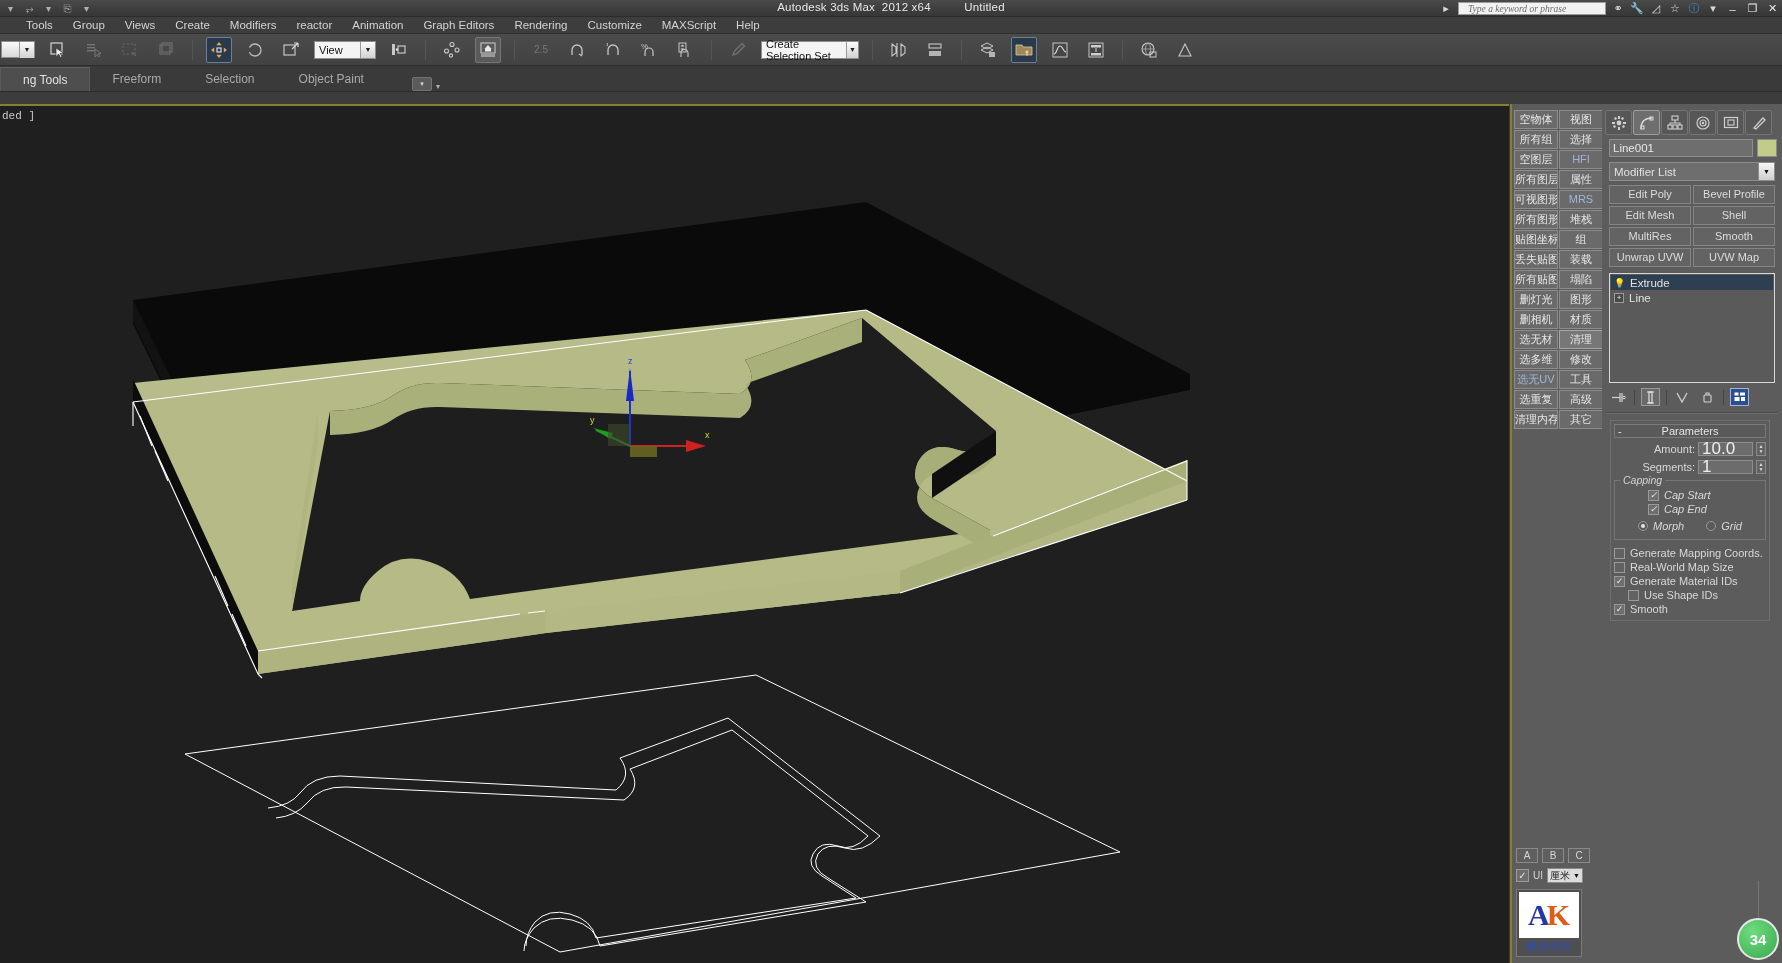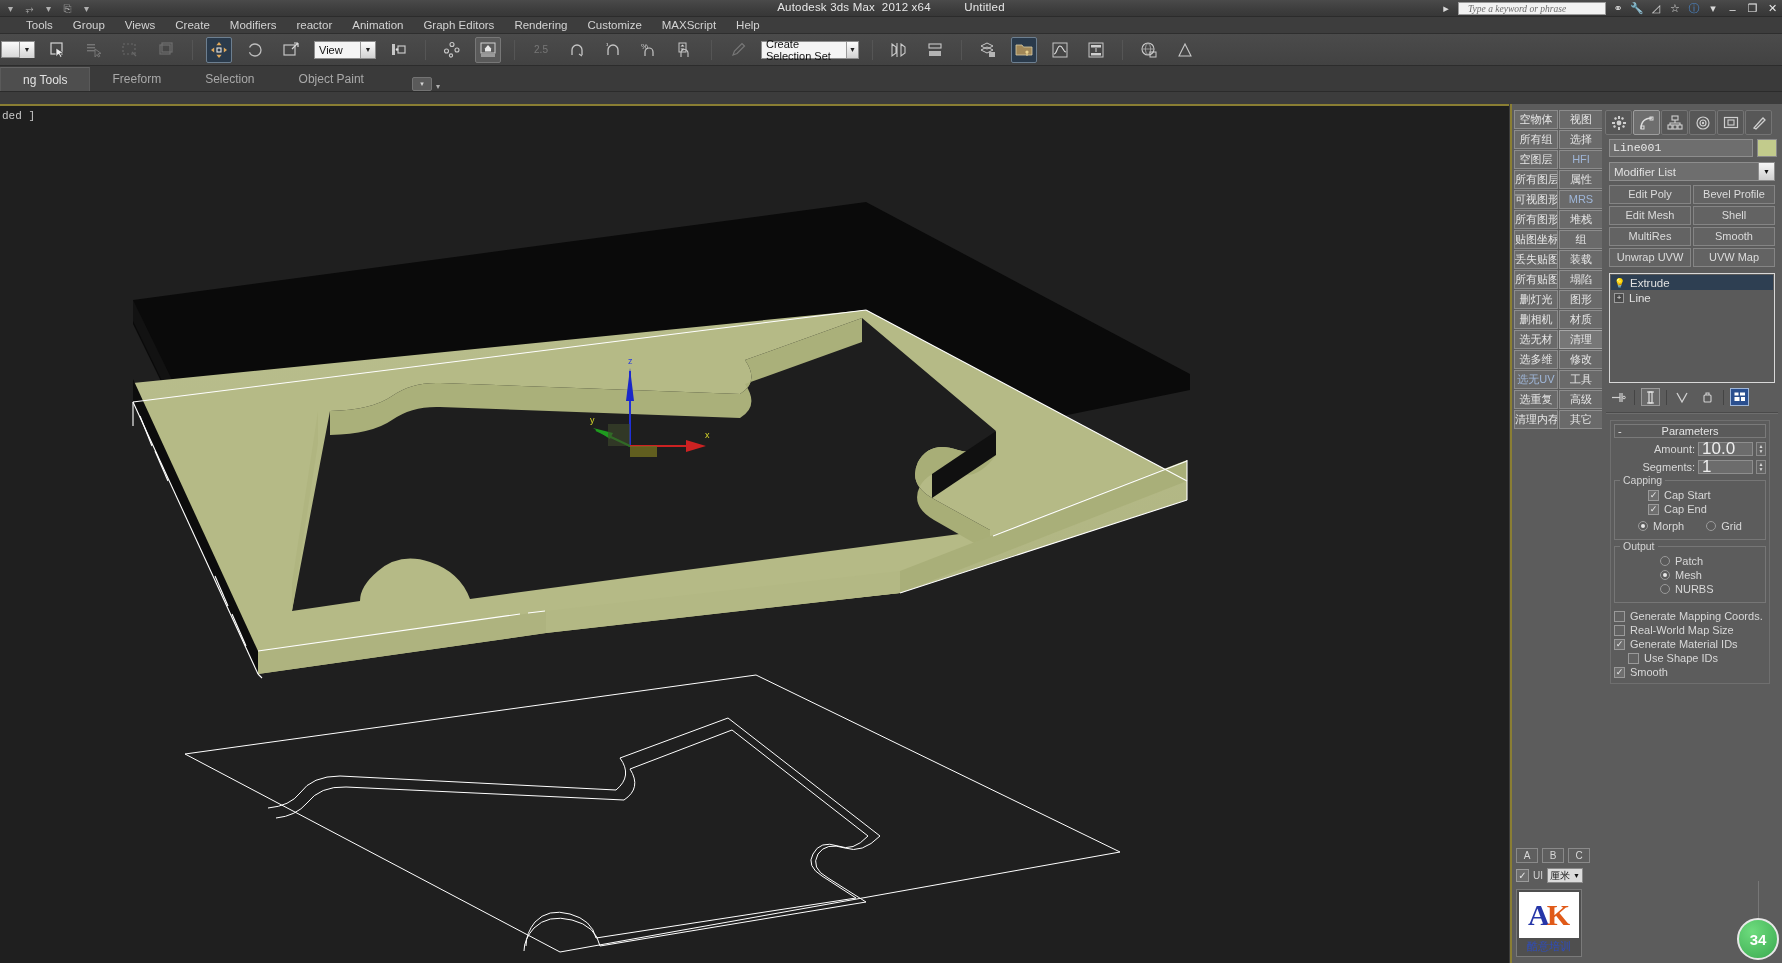--- a/index.html
+++ b/index.html
@@ -125,21 +125,21 @@
 
   
   .cmdpanel { position:absolute; left:1602px; top:104px; width:180px; height:859px; background:#5c5c5c; }
   .cp-tabs { display:flex; gap:1px; padding:6px 3px 3px 3px; }
   .cp-tab {
     width:27px;height:25px;background:#575757;border:1px solid #747474;border-radius:2px;
     display:flex;align-items:center;justify-content:center;color:#d0d0d0;
   }
   .cp-tab.active { background:#6e6e6e; border-color:#9d9d9d; }
   .cp-name-row { display:flex; gap:4px; padding:1px 5px 3px 7px; align-items:center; }
-  .cp-name { flex:1; height:18px; background:#6e6e6e; border:1px solid #8d8d8d; color:#e8e8e8; font-size:11.5px; line-height:16px; padding-left:3px;font-family:Liberation Mono, monospace; }
+  .cp-name { flex:1; height:18px; background:#6e6e6e; border:1px solid #8d8d8d; color:#e8e8e8; font-size:11.5px; line-height:16px; padding-left:3px; }
   .cp-swatch { width:20px;height:18px;border:1px solid #8a8a8a; }
   .cp-modlist { margin:2px 7px 4px 7px; height:19px; background:#6e6e6e; border:1px solid #8d8d8d; display:flex; align-items:center; color:#e0e0e0; font-size:11.5px; padding-left:4px; }
   .cp-modlist .arw { margin-left:auto; width:16px;height:17px;background:linear-gradient(180deg,#f6f6f6,#cfcfcf);border-left:1px solid #8d8d8d;display:flex;align-items:center;justify-content:center;color:#111;font-size:7px; }
   .btnsets { margin:0 7px; display:grid; grid-template-columns:1fr 1fr; gap:2px; }
   .setbtn { height:19px; background:#636363; border:1px solid #858585; color:#dcdcdc; font-size:11px; text-align:center; line-height:17px; }
   .stack {
     margin:6px 7px 0 7px; height:110px; background:#5a5a5a; border:1px solid #d8d8d8;
     padding:1px;
   }
   .stk-row { height:15px; display:flex; align-items:center; gap:5px; padding-left:3px; color:#e0e0e0; font-size:11.5px; }
@@ -153,21 +153,21 @@
   .vsep { width:1px;height:15px;background:#444; }
   .hr { margin:5px 4px 0 4px; height:2px; background:#4a4a4a; border-bottom:1px solid #6e6e6e; }
 
   .rollout { margin:6px 6px 0 8px; width:160px; border:1px solid #6f6f6f; background:#5c5c5c; padding:3px; }
   .roll-head { height:14px; background:#5a5a5a; border:1px solid #7a7a7a; color:#e4e4e4; font-size:11px; display:flex; align-items:center; justify-content:center; position:relative; }
   .roll-head .minus { position:absolute; left:3px; }
   .prow { display:flex; align-items:center; justify-content:flex-end; gap:3px; margin-top:4px; }
   .plbl { color:#d8d8d8; font-size:11px; }
   .pfield { width:55px;height:14px;background:#6c6c6c;border:1px solid #8e8e8e;color:#eee;font-size:17px;line-height:12px;padding-left:3px; }
   .spin { width:10px;height:14px;background:#636363;border:1px solid #8a8a8a; display:flex;flex-direction:column;align-items:center;justify-content:center; color:#ddd;font-size:5px;line-height:5px; }
-  .group { margin-top:6px; border:1px solid #767676; padding:6px 5px 5px 5px; position:relative; }
+  .group { margin-top:6px; border:1px solid #767676; padding:6px 5px 5px 5px; position:relative;font-style:italic; }
   .group > .gtitle { position:absolute; top:-7px; left:5px; background:#5c5c5c; padding:0 3px; color:#d4d4d4; font-size:10.5px; }
   .chkrow { display:flex; align-items:center; gap:5px; margin:2px 0; }
   .chk { width:11px;height:11px;background:#6e6e6e;border:1px solid #9a9a9a; color:#e9e9e9; font-size:9px; line-height:9px; text-align:center; }
   .chk.off { background:#626262; color:transparent; }
   .clbl { color:#d8d8d8; font-size:11px; }
   .radrow { display:flex; align-items:center; gap:5px; margin:2px 0; }
   .rad { width:10px;height:10px;border-radius:50%;background:#5a5a5a;border:1px solid #9a9a9a; display:flex;align-items:center;justify-content:center; }
   .rad .dot { width:4px;height:4px;border-radius:50%;background:#e6e6e6; }
   .rad.off .dot { background:transparent; }
   .flexrow { display:flex; align-items:center; gap:22px; }
@@ -767,41 +767,20 @@
           </div>
           <div class="radrow">
             <span class="rad off">
                 <span class="dot"></span>
               </span>
             <span class="clbl">Grid</span>
           </div>
         </div>
       </div>
 
-      <div class="group">
-        <span class="gtitle">Output</span>
-        <div class="radrow" style="padding-left:40px;">
-          <span class="rad off">
-              <span class="dot"></span>
-            </span>
-          <span class="clbl">Patch</span>
-        </div>
-        <div class="radrow" style="padding-left:40px;">
-          <span class="rad">
-              <span class="dot"></span>
-            </span>
-          <span class="clbl">Mesh</span>
-        </div>
-        <div class="radrow" style="padding-left:40px;">
-          <span class="rad off">
-              <span class="dot"></span>
-            </span>
-          <span class="clbl">NURBS</span>
-        </div>
-      </div>
 
       <div style="margin-top:7px;">
         <div class="chkrow">
           <span class="chk off">✓</span>
           <span class="clbl">Generate Mapping Coords.</span>
         </div>
         <div class="chkrow">
           <span class="chk off">✓</span>
           <span class="clbl">Real-World Map Size</span>
         </div>

